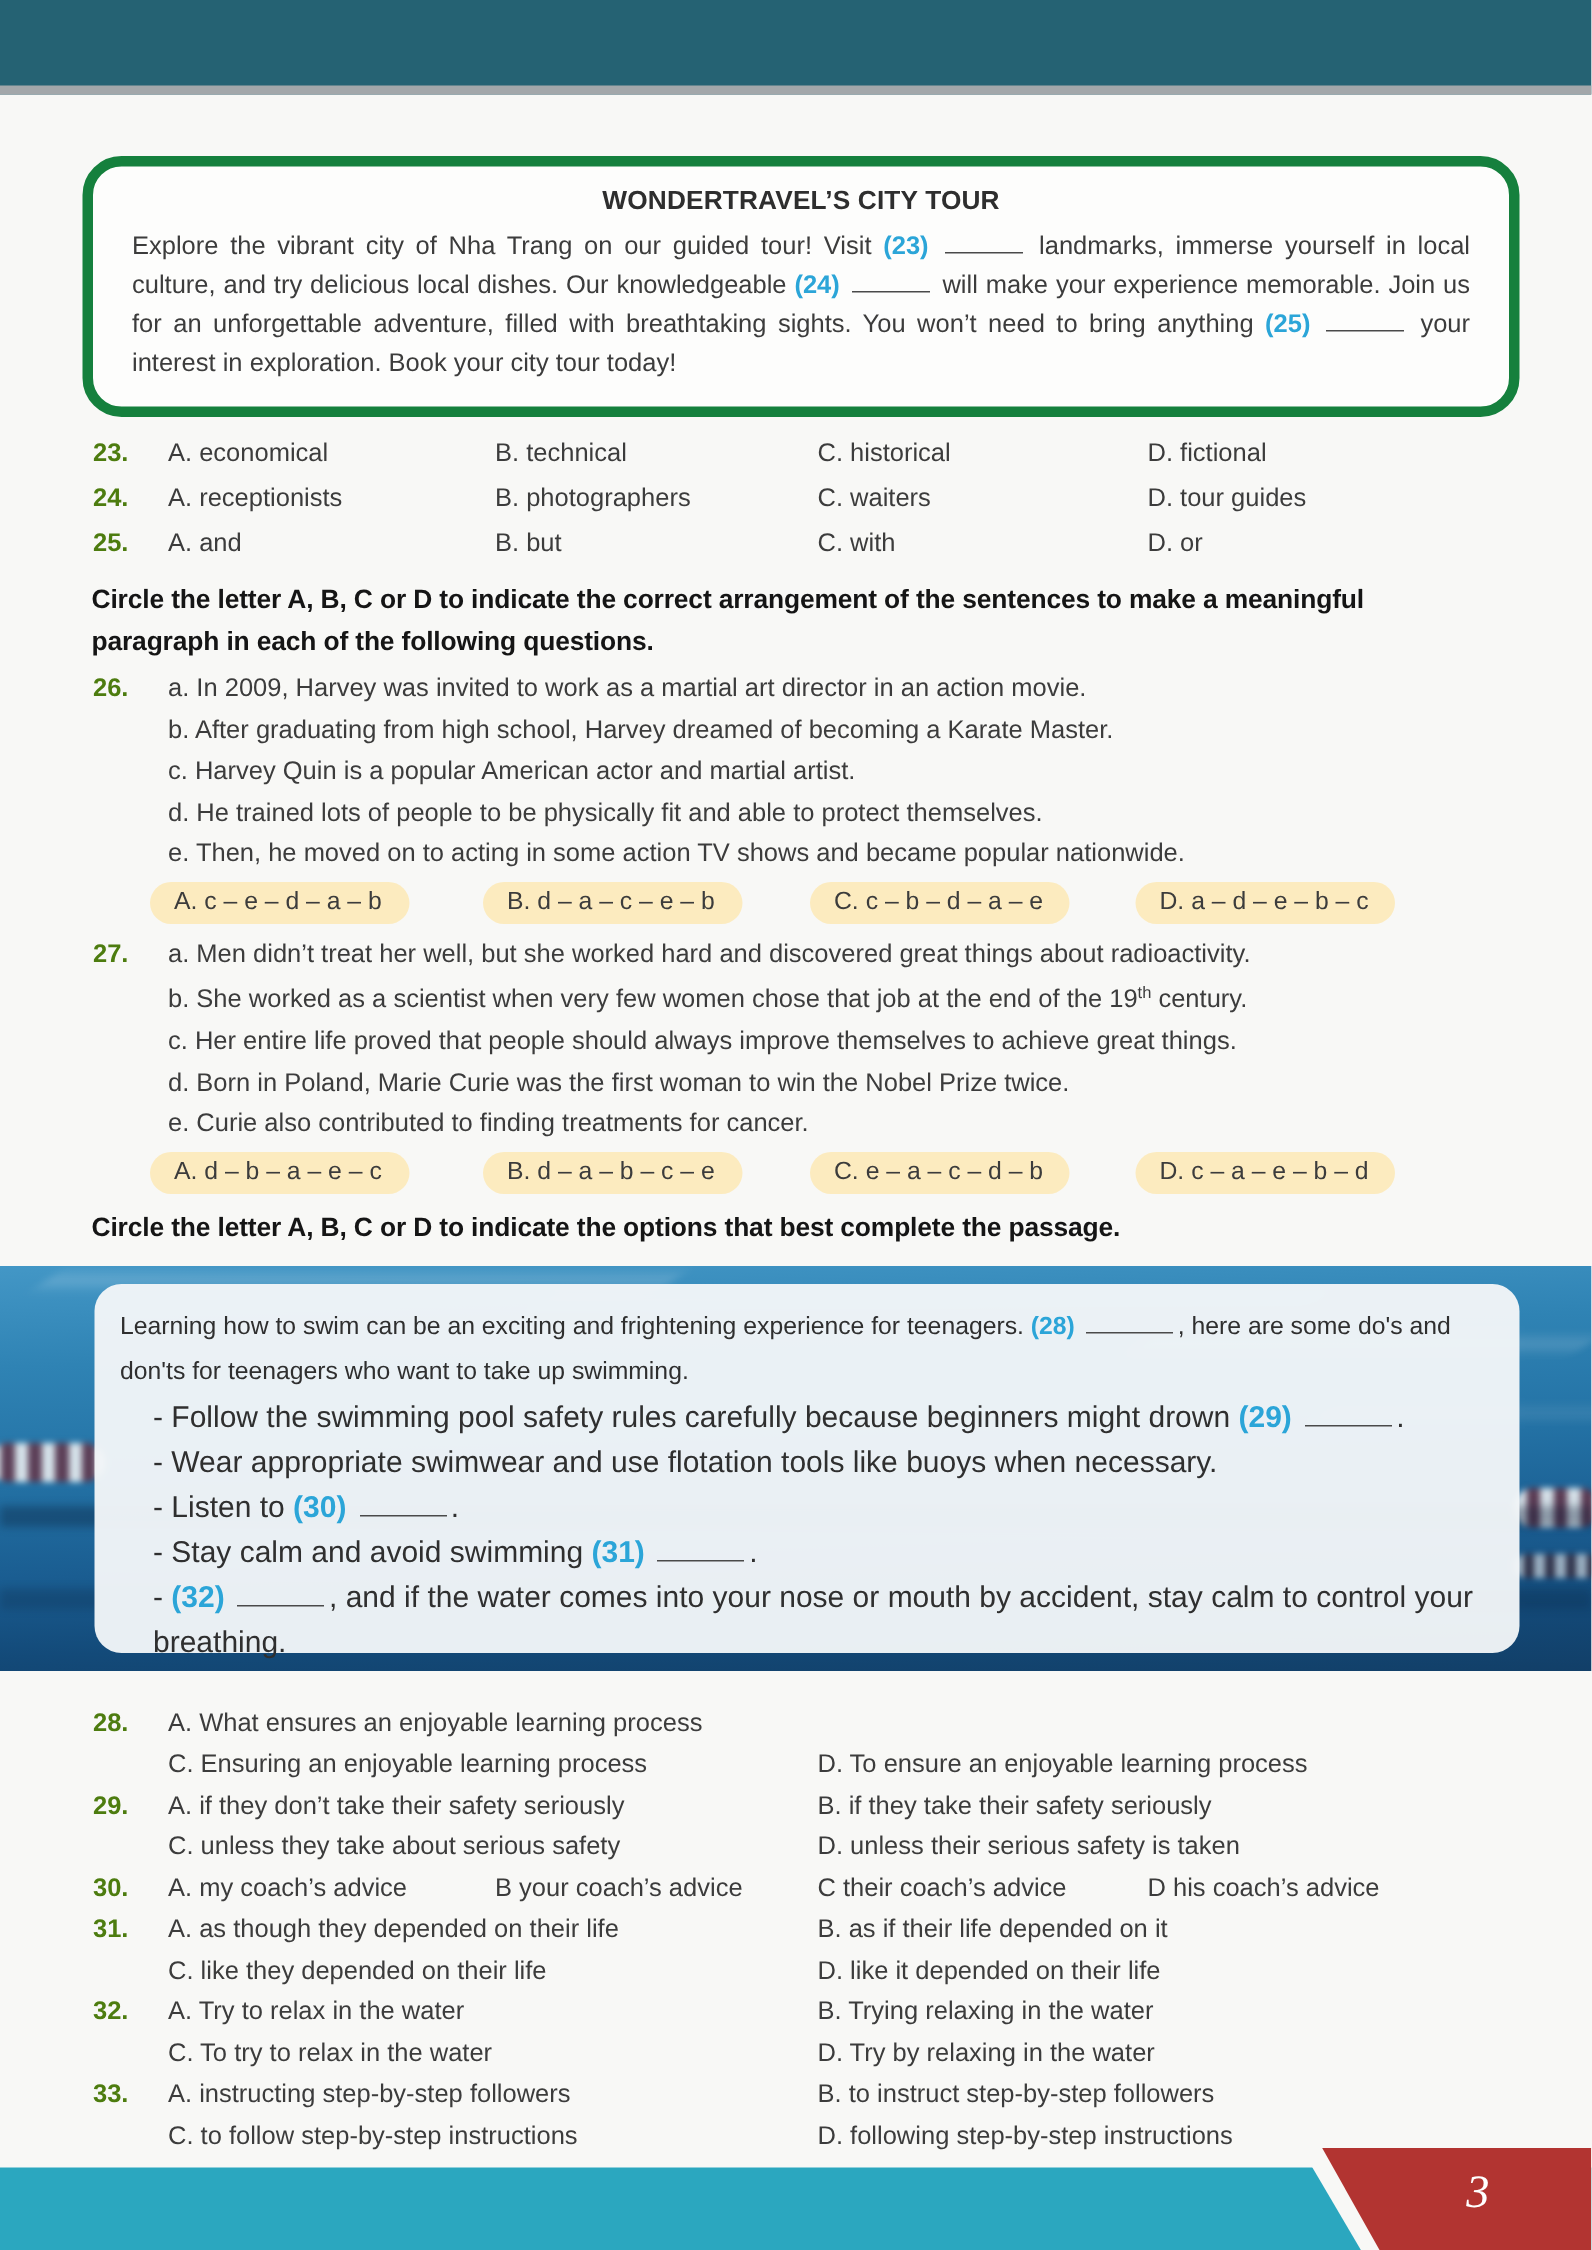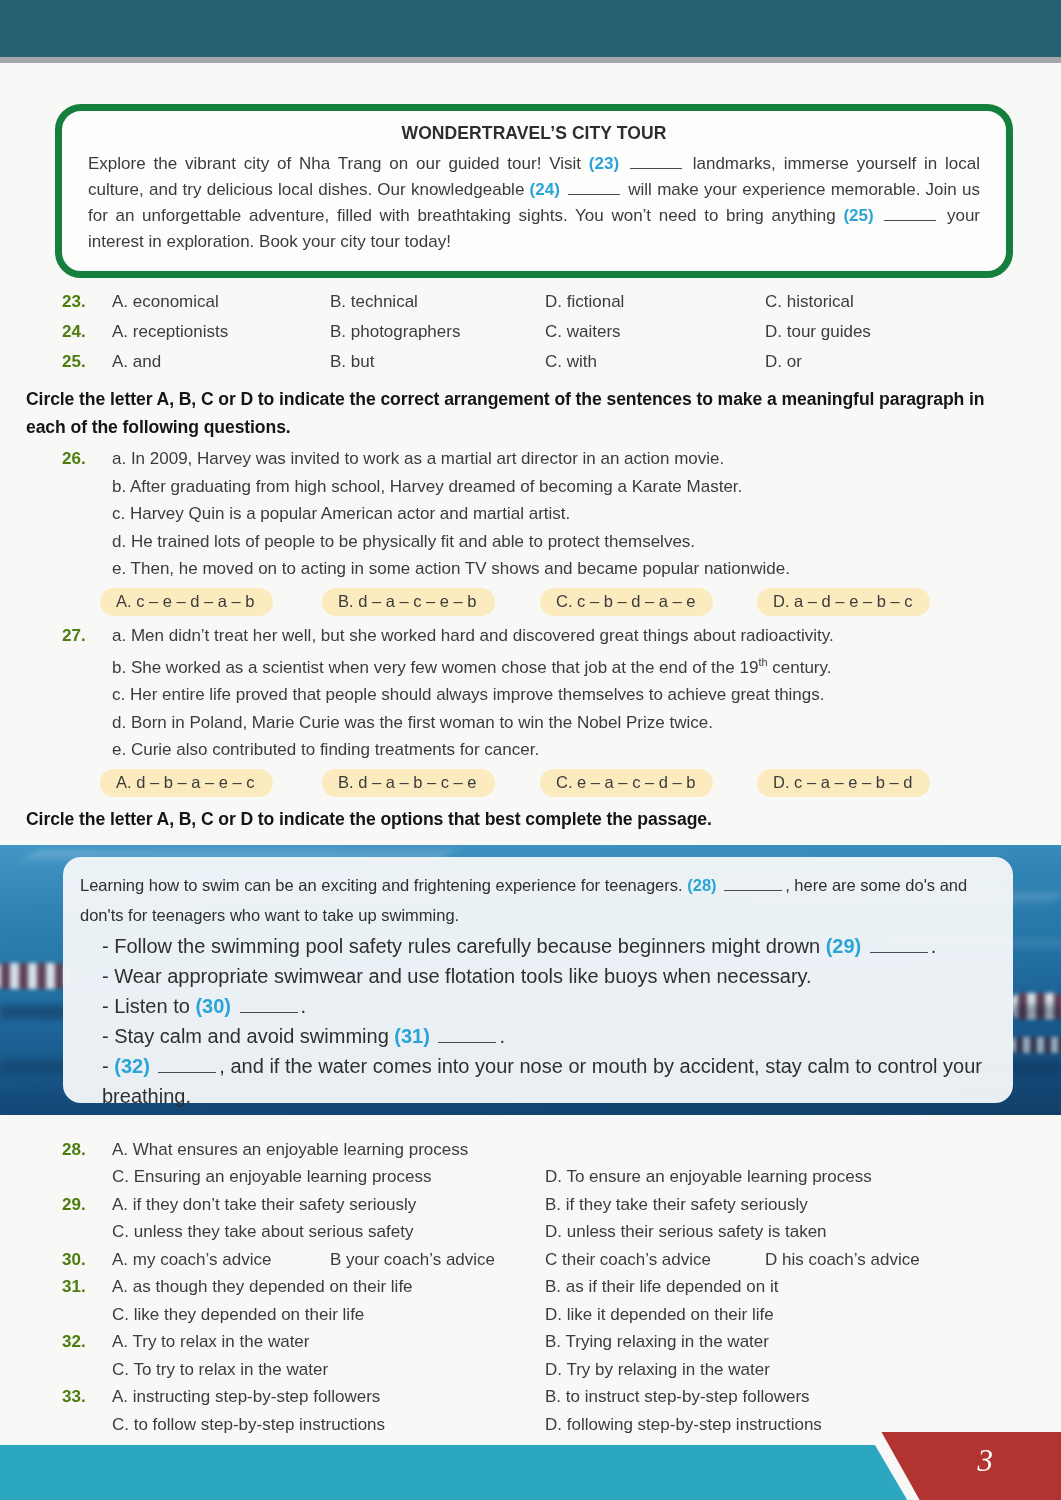--- a/index.html
+++ b/index.html
@@ -35,21 +35,21 @@
   
   .row4 {
     display:grid; grid-template-columns:50px 218px 215px 220px 1fr;
     margin-left:62px; line-height:30px; font-size:17px;
   }
   .qnum { color:#4d7c0f; font-weight:700; }
   .mcq1 { margin-top:9px; }
 
   
   .instruction {
-    margin:8px 70px 0 26px; font-weight:700; font-size:17.6px;
+    margin:8px 70px 0 61px; font-weight:700; font-size:17.6px;
     line-height:28px; color:#151515; letter-spacing:-.1px;
   }
 
   
   .qblock { position:relative; margin:4px 48px 0 62px; }
   .qblock .qnum { position:absolute; left:0; top:0; line-height:27.5px; font-size:17px; }
   .sentences { margin-left:50px; font-size:17px; line-height:27.5px; color:#3c3c3c; }
   .pill-row { display:grid; grid-template-columns:222px 218px 217px 1fr; margin:5px 0 6px 38px; }
   .pill {
     display:inline-block; justify-self:start;
@@ -116,22 +116,22 @@
 <div class="tour-box">
   <div class="tour-title">WONDERTRAVEL’S CITY TOUR</div>
   <p class="tour-text">Explore the vibrant city of Nha Trang on our guided tour! Visit <span class="qnum-inline">(23) </span><span class="blank"></span> landmarks, immerse yourself in local culture, and try delicious local dishes. Our knowledgeable <span class="qnum-inline">(24) </span><span class="blank"></span> will make your experience memorable. Join us for an unforgettable adventure, filled with breathtaking sights. You won’t need to bring anything <span class="qnum-inline">(25) </span><span class="blank"></span> your interest in exploration. Book your city tour today!</p>
 </div>
 
 <div class="mcq1">
   <div class="row4">
     <span class="qnum">23.</span>
     <span>A. economical</span>
     <span>B. technical</span>
+    <span>C. historical</span>
     <span>D. fictional</span>
-    <span>C. historical</span>
   </div>
   <div class="row4">
     <span class="qnum">24.</span>
     <span>A. receptionists</span>
     <span>B. photographers</span>
     <span>C. waiters</span>
     <span>D. tour guides</span>
   </div>
   <div class="row4">
     <span class="qnum">25.</span>

